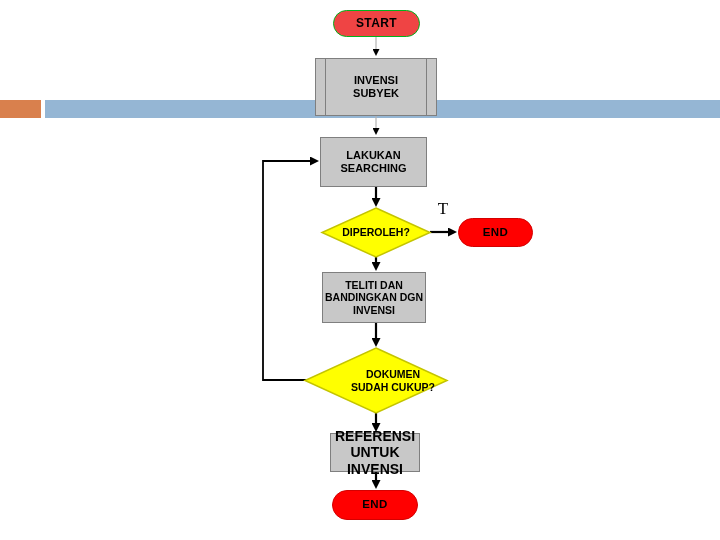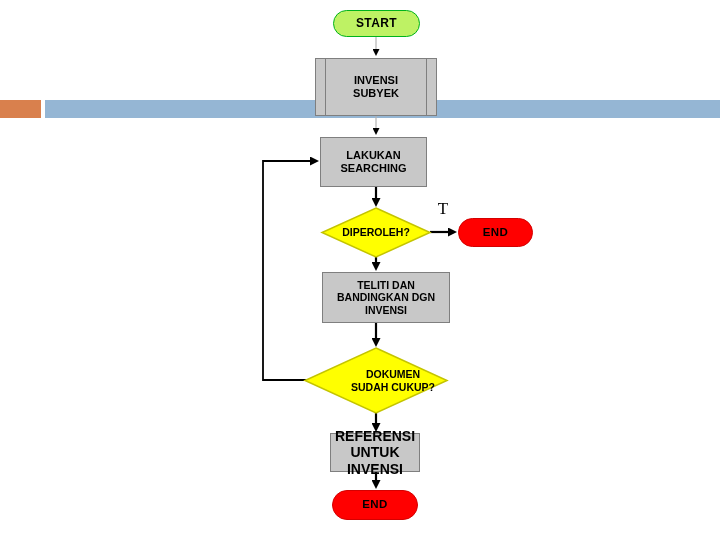--- a/index.html
+++ b/index.html
@@ -10,27 +10,27 @@
   .accent{position:absolute;}
   #orange-bar{left:0;top:100px;width:41px;height:18px;background:#d9804d;}
   #blue-band{left:45px;top:100px;width:675px;height:18px;background:#95b6d4;}
   #connector-layer{position:absolute;left:0;top:0;width:720px;height:540px;z-index:1;}
   .node{
     position:absolute;z-index:2;display:flex;align-items:center;justify-content:center;
     text-align:center;color:#000;font-weight:bold;box-sizing:border-box;
   }
   .node-label{white-space:pre-line;line-height:1.18;}
   .terminator{border-radius:999px;}
-  #node-start{left:333px;top:10px;width:87px;height:27px;background:#bef264;border:1px solid #00b31c;font-size:12px;letter-spacing:.4px;}
+  #node-start{left:333px;top:10px;width:87px;height:27px;background:#ef4444;border:1px solid #00b31c;font-size:12px;letter-spacing:.4px;}
   #node-end-right{left:458px;top:218px;width:75px;height:29px;background:#ff0000;border:1px solid #d40000;font-size:11.5px;letter-spacing:.4px;}
   #node-end-bottom{left:332px;top:490px;width:86px;height:30px;background:#ff0000;border:1px solid #d40000;font-size:11.5px;letter-spacing:.4px;}
   .process{background:#c8c8c8;border:1px solid #7f7f7f;font-size:11px;}
   #node-tentukan{left:315px;top:58px;width:122px;height:58px;}
   #node-lakukan{left:320px;top:137px;width:107px;height:50px;}
-  #node-teliti{left:322px;top:272px;width:128px;height:51px;font-size:10.5px;}
+  #node-teliti{left:322px;top:272px;width:104px;height:51px;font-size:10.5px;}
   #node-referensi{left:330px;top:433px;width:90px;height:39px;font-size:14px;align-items:center;}
   .predef-bar{position:absolute;top:0;bottom:0;width:1px;background:#7f7f7f;}
   .predef-bar.left{left:9px;} .predef-bar.right{right:9px;}
   .decision-label{background:transparent;font-size:10.5px;}
   #label-diperoleh{left:322px;top:208px;width:108px;height:49px;}
   #label-dokumen{left:322px;top:348px;width:142px;height:65px;}
   #edge-label-t{
     position:absolute;left:433px;top:197px;width:20px;height:24px;z-index:2;
     font-family:"Liberation Serif", serif;font-size:17px;font-weight:normal;color:#000;
     display:flex;align-items:center;justify-content:center;

